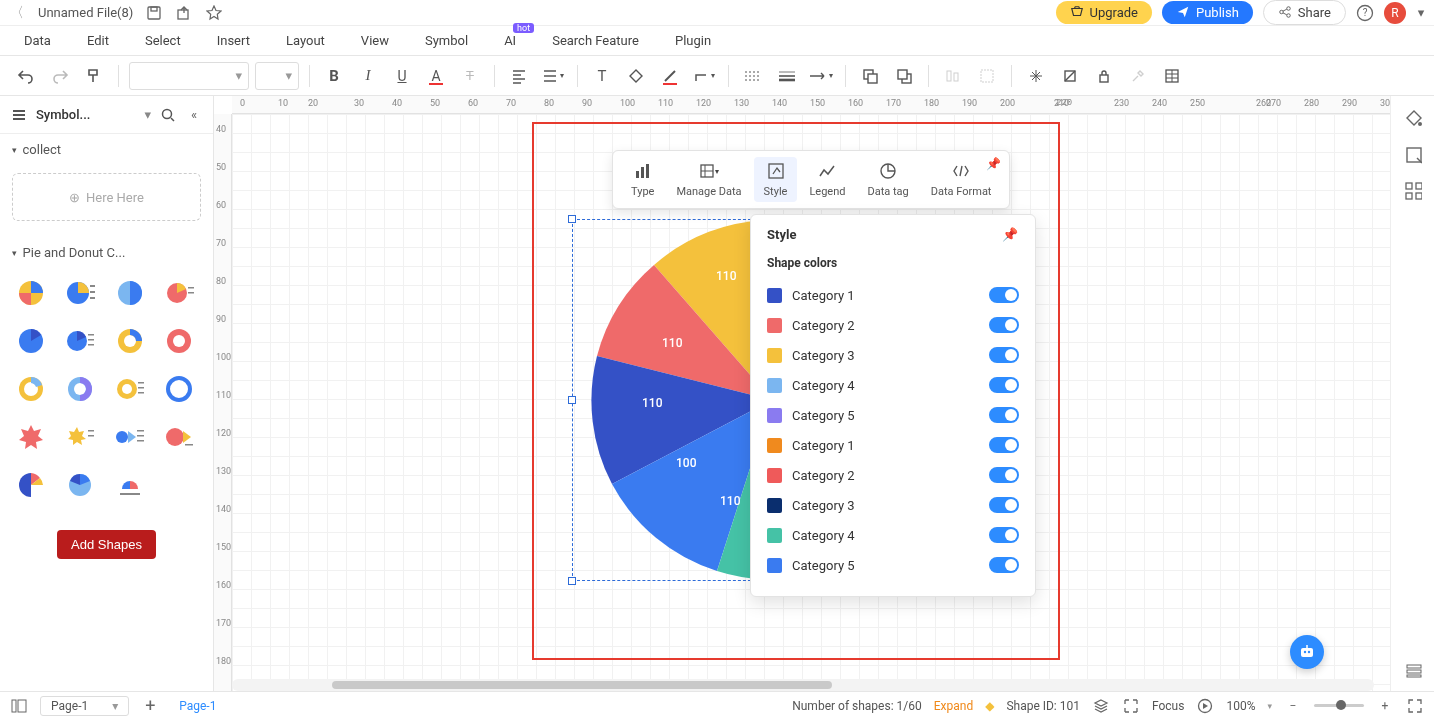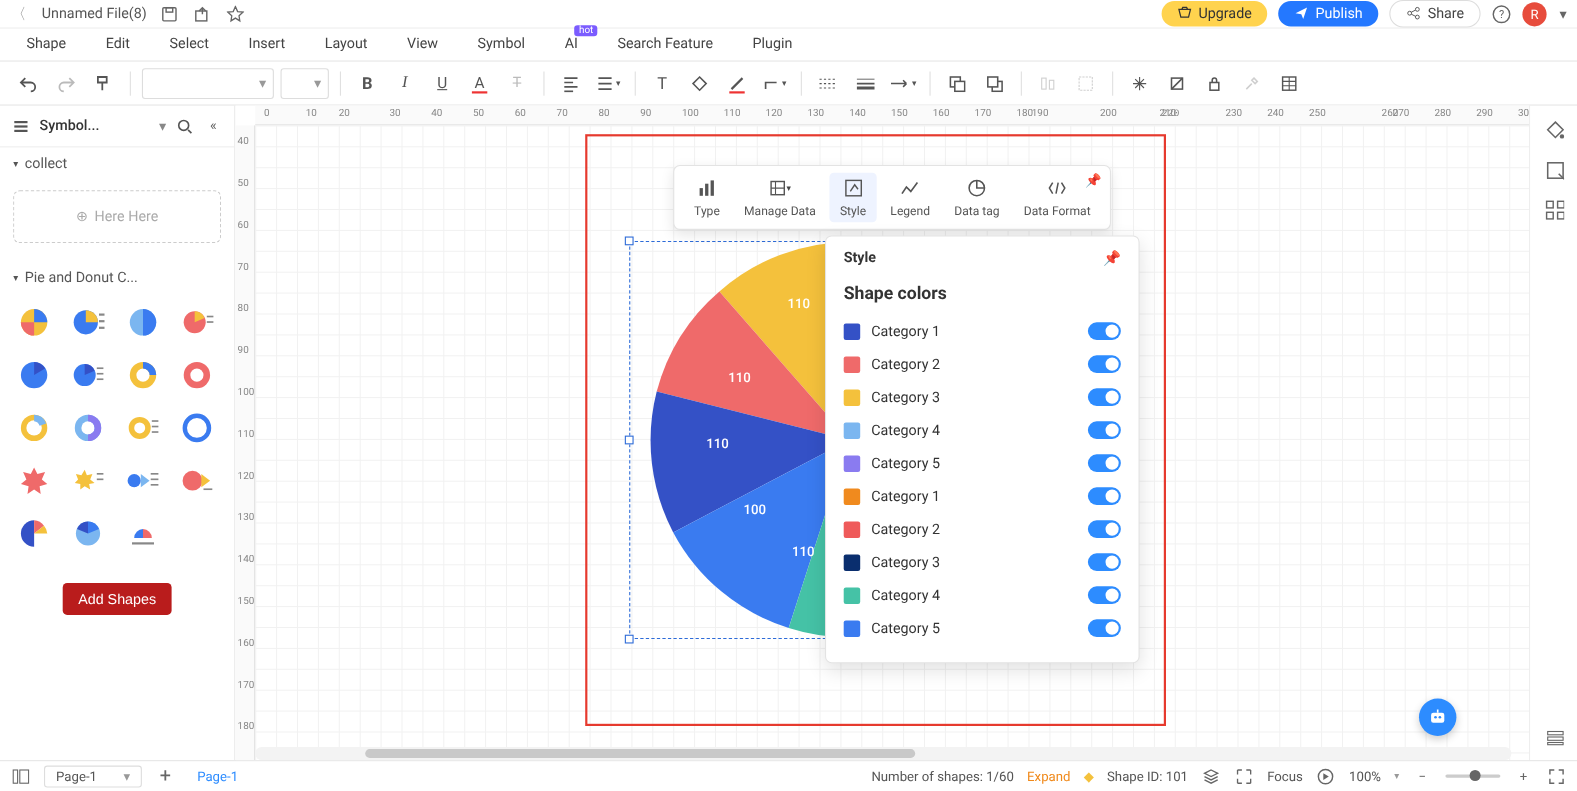--- a/index.html
+++ b/index.html
@@ -56,21 +56,21 @@
 .chart-toolbar { position: absolute; background: #fff; border: 1px solid #e3e3e3; border-radius: 6px; box-shadow: 0 4px 12px rgba(0,0,0,0.1); display: flex; padding: 6px 8px; gap: 2px; }
 .ctb-item { display: flex; flex-direction: column; align-items: center; padding: 4px 10px; cursor: pointer; border-radius: 4px; gap: 4px; }
 .ctb-item.active { background: #eef3ff; }
 .ctb-icon { width: 20px; height: 20px; display: flex; align-items: center; justify-content: center; color: #444; }
 .ctb-label { font-size: 11px; color: #555; }
 .pin { position: absolute; right: 8px; top: 6px; color: #bbb; font-size: 12px; }
 
 
 .style-panel { position: absolute; background: #fff; border: 1px solid #e3e3e3; border-radius: 6px; box-shadow: 0 6px 18px rgba(0,0,0,0.12); padding: 12px 16px 16px; width: 286px; }
 .style-panel .sp-title { font-weight: 700; font-size: 13px; margin-bottom: 14px; display: flex; justify-content: space-between; }
-.style-panel .sp-sub { font-weight: 700; font-size: 16px; margin-bottom: 10px; }
+.style-panel .sp-sub { font-weight: 700; font-size: 12px; margin-bottom: 10px; }
 .cat-row { display: flex; align-items: center; gap: 10px; padding: 7px 0; font-size: 13px; }
 .swatch { width: 15px; height: 15px; border-radius: 2px; }
 .cat-label { flex: 1; color: #333; }
 .toggle { width: 30px; height: 16px; background: #2d8cff; border-radius: 10px; position: relative; cursor: pointer; }
 .toggle::after { content: ""; position: absolute; right: 2px; top: 2px; width: 12px; height: 12px; background: #fff; border-radius: 50%; }
 
 .right-rail { width: 44px; border-left: 1px solid #eee; display: flex; flex-direction: column; align-items: center; gap: 18px; padding-top: 14px; color: #666; }
 
 
 .statusbar { height: 28px; border-top: 1px solid #e6e6e6; display: flex; align-items: center; padding: 0 10px; gap: 12px; font-size: 12px; color: #555; }
@@ -134,21 +134,21 @@
           <circle cx="9" cy="9" r="7.5" fill="none" stroke="#666" stroke-width="1.3"></circle>
           <text x="9" y="12" text-anchor="middle" font-size="10" fill="#666">?</text>
         </svg>
       </span>
     <span class="avatar">R</span>
     <span class="iconbtn" style="width:10px">▾</span>
   </div>
 </div>
 
 <div class="menubar">
-  <span class="menu-item">Shape</span>
+  <span class="menu-item">Data</span>
   <span class="menu-item">Edit</span>
   <span class="menu-item">Select</span>
   <span class="menu-item">Insert</span>
   <span class="menu-item">Layout</span>
   <span class="menu-item">View</span>
   <span class="menu-item">Symbol</span>
   <span class="menu-item"><span>AI</span><span class="hot-badge">hot</span></span>
   <span class="menu-item">Search Feature</span>
   <span class="menu-item">Plugin</span>
 </div>
@@ -487,21 +487,21 @@
         <span class="tick" style="left: 350px;">90</span>
         <span class="tick" style="left: 388px;">100</span>
         <span class="tick" style="left: 426px;">110</span>
         <span class="tick" style="left: 464px;">120</span>
         <span class="tick" style="left: 502px;">130</span>
         <span class="tick" style="left: 540px;">140</span>
         <span class="tick" style="left: 578px;">150</span>
         <span class="tick" style="left: 616px;">160</span>
         <span class="tick" style="left: 654px;">170</span>
         <span class="tick" style="left: 692px;">180</span>
-        <span class="tick" style="left: 706px;">190</span>
+        <span class="tick" style="left: 730px;">190</span>
         <span class="tick" style="left: 768px;">200</span>
         <span class="tick" style="left: 806px; margin-left: 16px;">210</span>
         <span class="tick" style="left: 824px; font-family: Liberation Mono, monospace;">220</span>
         <span class="tick" style="left: 882px;">230</span>
         <span class="tick" style="left: 920px;">240</span>
         <span class="tick" style="left: 958px;">250</span>
         <span class="tick" style="left: 1024px;">260</span>
         <span class="tick" style="left: 1034px;">270</span>
         <span class="tick" style="left: 1072px;">280</span>
         <span class="tick" style="left: 1110px;">290</span>

